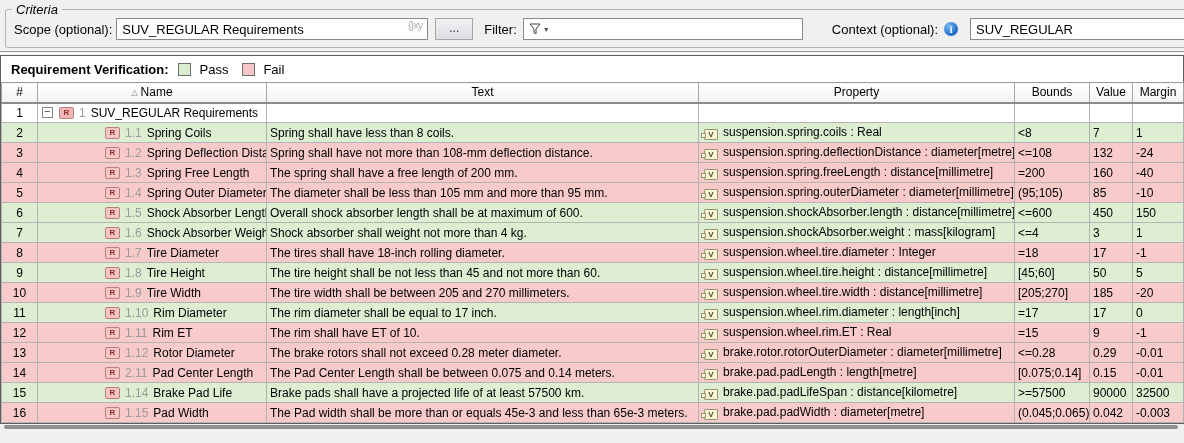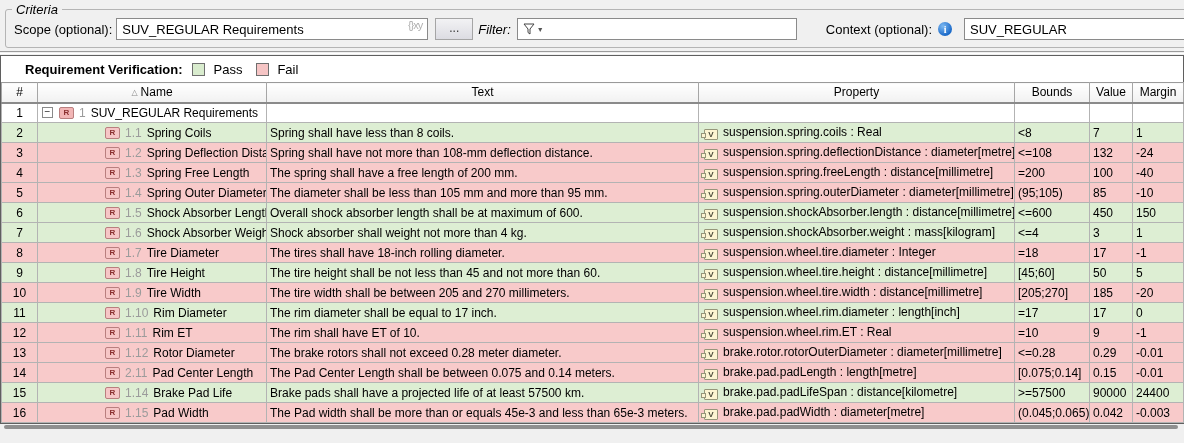--- a/index.html
+++ b/index.html
@@ -37,21 +37,21 @@
     position:absolute; right:5px; top:0;
     color:#b0b0b0; font-size:11px; letter-spacing:-1px;
   }
   .browse-btn {
     height:22px; width:38px; margin-left:7px;
     border:1px solid #a5a5a5;
     background:linear-gradient(#f2f2f4,#dcdce2);
     font-size:12px; line-height:18px; text-align:center; color:#333;
   }
   .browse-btn.last { width:36px; margin-left:8px; }
-  .lbl-filter { margin-left:5px;font-style:italic; }
+  .lbl-filter { margin-left:11px; }
   .lbl-context { margin-left:29px; }
   .info-icon {
     width:14px; height:14px; border-radius:50%;
     margin-left:6px; flex:0 0 auto;
     background:radial-gradient(circle at 35% 30%, #7db9f2, #1b6ac9 70%);
     color:#fff; font-size:10px; font-weight:bold; font-family:"Liberation Serif",serif;
     display:flex; align-items:center; justify-content:center;
   }
   .funnel-wrap { display:flex; align-items:center; margin-right:4px; }
   .caret { font-size:7px; color:#555; margin-left:2px; }
@@ -60,21 +60,21 @@
   .divider3d { height:3px; margin-top:3px;
     border-top:1px solid #9b9b9b; border-bottom:1px solid #ffffff; }
 
   
   .panel {
     margin-top:1px; background:#fff;
     border:1px solid #5f5f5f;
   }
   .legend-row {
     display:flex; align-items:center;
-    padding:5px 24px; height:26px; background:#fff;text-align:right;
+    padding:5px 10px; height:26px; background:#fff;text-align:right;
   }
   .legend-title { font-weight:bold; font-size:13px; }
   .swatch {
     width:13px; height:13px; border:1px solid #6f6f6f; flex:0 0 auto;
   }
   .swatch.pass { background:#d9ecce; margin-left:10px; }
   .swatch.fail { background:#f6c5c5; margin-left:14px; }
   .swatch-label { margin-left:8px; }
 
   
@@ -251,21 +251,21 @@
           <td class="c-name">
             <div class="namewrap lvl1">
               <span class="ricon">R</span>
               <span class="ref">1.3</span>
               <span class="rname">Spring Free Length</span>
             </div>
           </td>
           <td class="c-text"><span>The spring shall </span><span class="u">have a free length of 200</span><span> mm.</span></td>
           <td class="c-prop"><span class="vicon">V</span><span>suspension.spring.freeLength : distance[millimetre]</span></td>
           <td class="c-bounds">=200</td>
-          <td class="c-value">100</td>
+          <td class="c-value">160</td>
           <td class="c-margin">-40</td>
         </tr>
         <tr class="fail">
           <td class="c-num">5</td>
           <td class="c-name">
             <div class="namewrap lvl1">
               <span class="ricon">R</span>
               <span class="ref">1.4</span>
               <span class="rname">Spring Outer Diameter</span>
             </div>
@@ -370,21 +370,21 @@
           <td class="c-num">12</td>
           <td class="c-name">
             <div class="namewrap lvl1">
               <span class="ricon">R</span>
               <span class="ref">1.11</span>
               <span class="rname">Rim ET</span>
             </div>
           </td>
           <td class="c-text"><span>The rim shall </span><span class="u">have ET of 10</span><span>.</span></td>
           <td class="c-prop"><span class="vicon">V</span><span>suspension.wheel.rim.ET : Real</span></td>
-          <td class="c-bounds">=10</td>
+          <td class="c-bounds">=15</td>
           <td class="c-value">9</td>
           <td class="c-margin">-1</td>
         </tr>
         <tr class="fail">
           <td class="c-num">13</td>
           <td class="c-name">
             <div class="namewrap lvl1">
               <span class="ricon">R</span>
               <span class="ref">1.12</span>
               <span class="rname">Rotor Diameter</span>
@@ -417,21 +417,21 @@
             <div class="namewrap lvl1">
               <span class="ricon">R</span>
               <span class="ref">1.14</span>
               <span class="rname">Brake Pad Life</span>
             </div>
           </td>
           <td class="c-text"><span>Brake pads shall have a projected life of </span><span class="u">at least 57500</span><span> km.</span></td>
           <td class="c-prop"><span class="vicon">V</span><span>brake.pad.padLifeSpan : distance[kilometre]</span></td>
           <td class="c-bounds">&gt;=57500</td>
           <td class="c-value">90000</td>
-          <td class="c-margin">24400</td>
+          <td class="c-margin">32500</td>
         </tr>
         <tr class="fail">
           <td class="c-num">16</td>
           <td class="c-name">
             <div class="namewrap lvl1">
               <span class="ricon">R</span>
               <span class="ref">1.15</span>
               <span class="rname">Pad Width</span>
             </div>
           </td>

